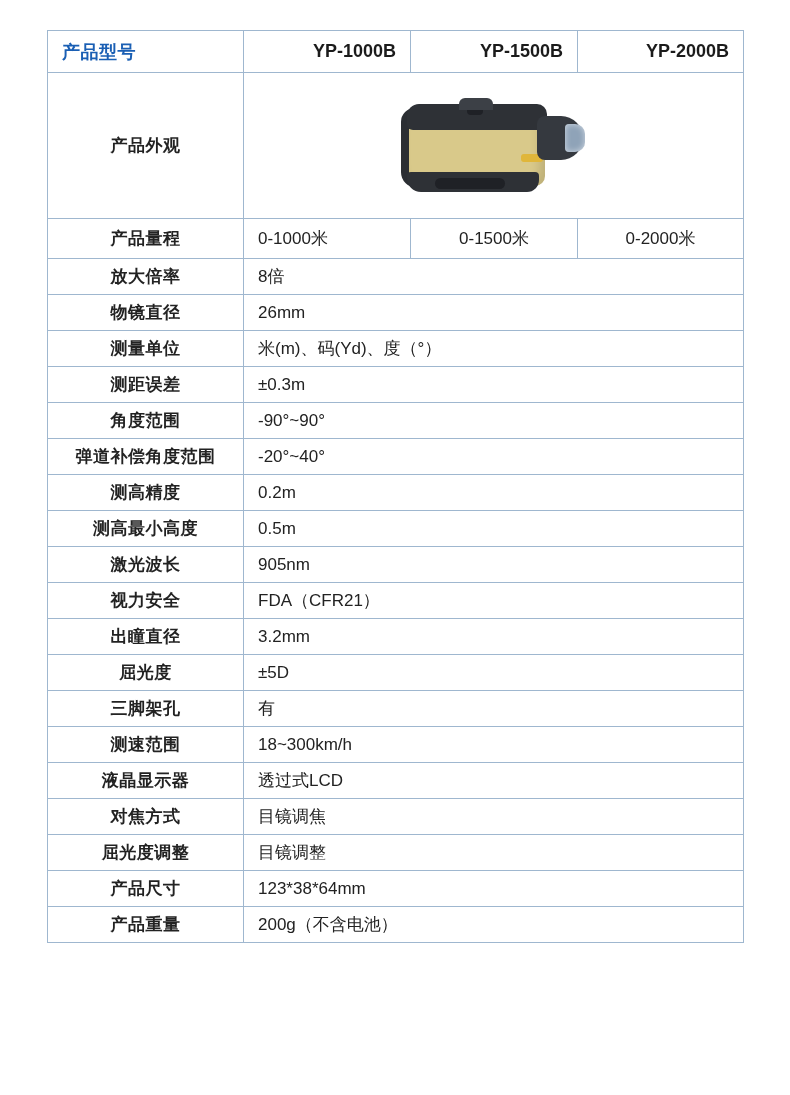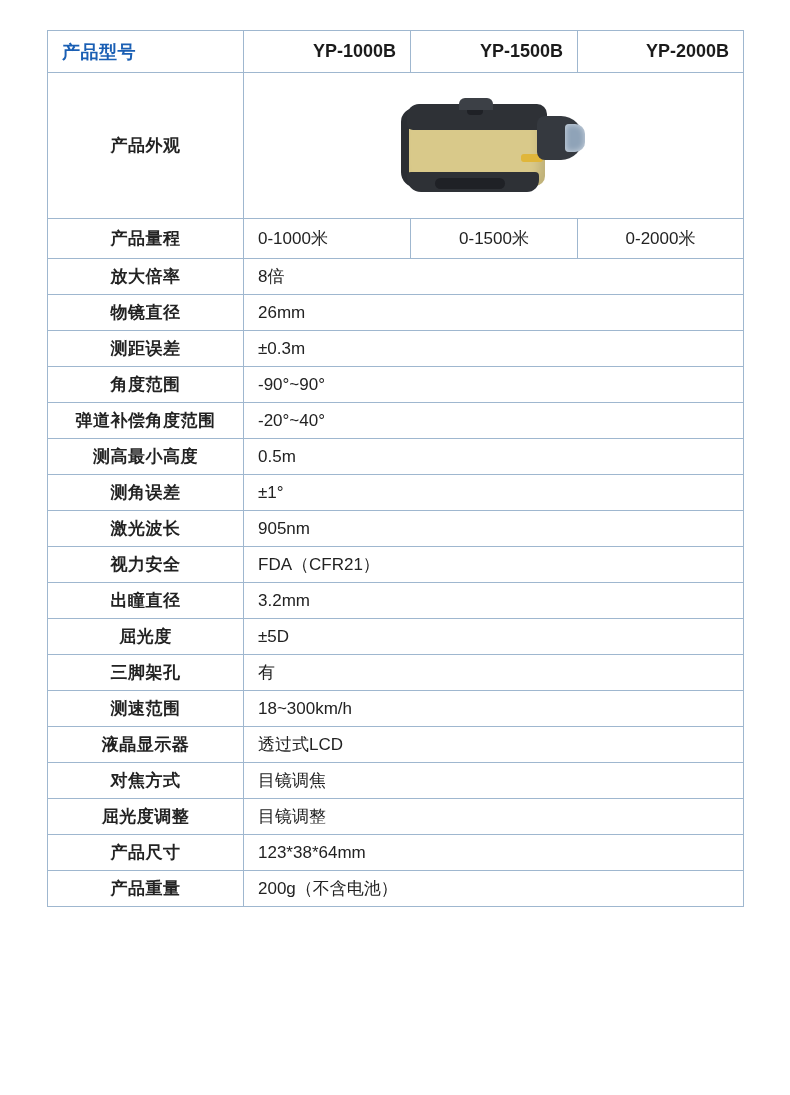--- a/index.html
+++ b/index.html
@@ -218,38 +218,42 @@
 
       <tr>
         <td class="label-cell">放大倍率</td>
         <td class="val-cell" colspan="3">8倍</td>
       </tr>
       <tr>
         <td class="label-cell">物镜直径</td>
         <td class="val-cell" colspan="3">26mm</td>
       </tr>
       <tr>
+        <td class="label-cell">测量单位</td>
+        <td class="val-cell" colspan="3">米(m)、码(Yd)、度（°）</td>
+      </tr>
+      <tr>
         <td class="label-cell">测距误差</td>
         <td class="val-cell" colspan="3">±0.3m</td>
       </tr>
       <tr>
         <td class="label-cell">角度范围</td>
         <td class="val-cell" colspan="3">-90°~90°</td>
       </tr>
       <tr>
         <td class="label-cell">弹道补偿角度范围</td>
         <td class="val-cell" colspan="3">-20°~40°</td>
       </tr>
       <tr>
+        <td class="label-cell">测高精度</td>
+        <td class="val-cell" colspan="3">0.2m</td>
+      </tr>
+      <tr>
         <td class="label-cell">测高最小高度</td>
         <td class="val-cell" colspan="3">0.5m</td>
-      </tr>
-      <tr>
-        <td class="label-cell">测角误差</td>
-        <td class="val-cell" colspan="3">±1°</td>
       </tr>
       <tr>
         <td class="label-cell">激光波长</td>
         <td class="val-cell" colspan="3">905nm</td>
       </tr>
       <tr>
         <td class="label-cell">视力安全</td>
         <td class="val-cell" colspan="3">FDA（CFR21）</td>
       </tr>
       <tr>

